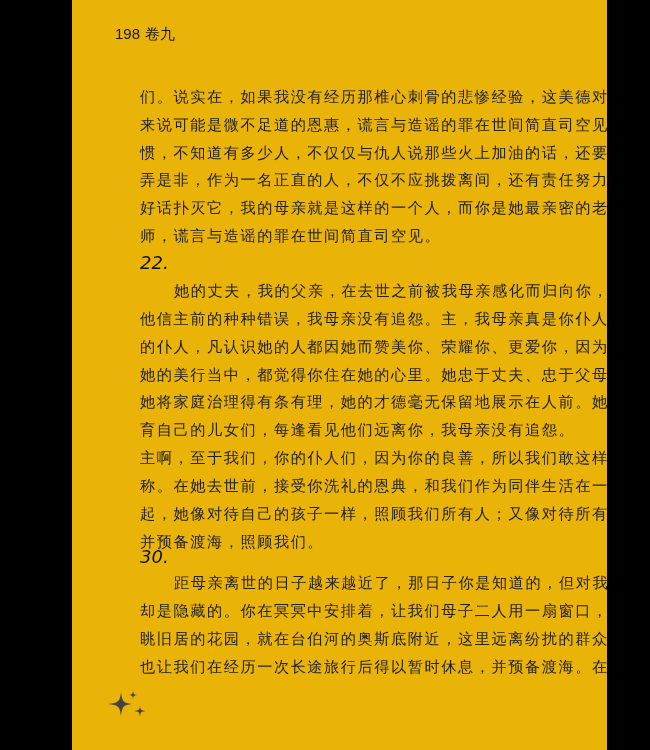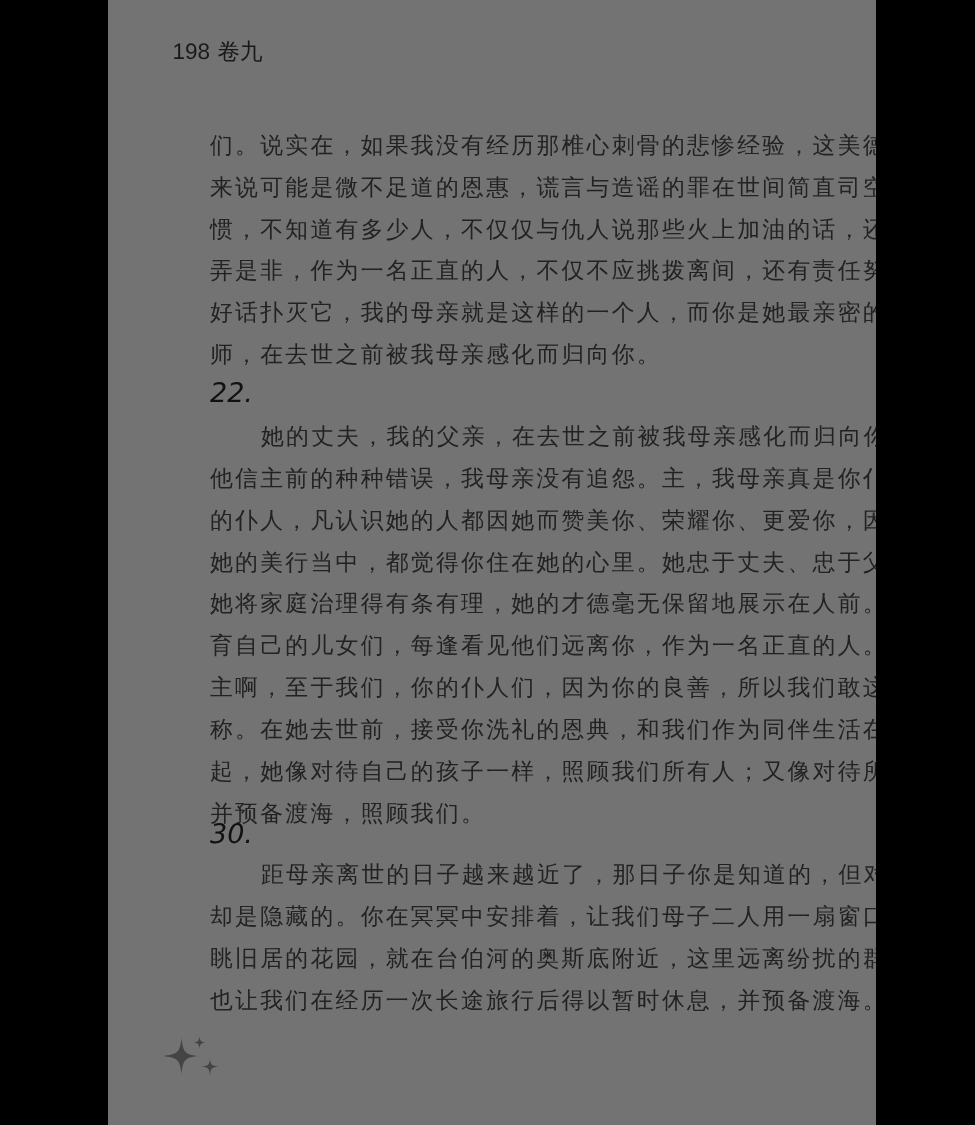--- a/index.html
+++ b/index.html
@@ -1,17 +1,17 @@
 <!DOCTYPE html>
 <html><head>
 <meta charset="utf-8">
 <style>
   html, body { margin:0; padding:0; }
   body { width:650px; height:750px; background:#000; position:relative; overflow:hidden; }
-  .page { position:absolute; left:72px; top:0; width:512px; height:750px; background:#737373; overflow:hidden; }
+  .page { position:absolute; left:72px; top:0; width:512px; height:750px; background:#eab308; overflow:hidden;padding-left:23px; }
   .running-head { position:absolute; left:43px; top:25px; font-family:"Liberation Sans", sans-serif; font-size:15px; color:#1a1a1a; white-space:nowrap; }
   .running-head .num { margin-right:5px; }
   .text { position:absolute; left:68px; width:373px; font-family:"DejaVu Serif", serif; font-size:15.2px; color:#222; }
   .line { position:absolute; left:0; height:20px; line-height:20px; white-space:nowrap; letter-spacing:1.55px; }
   .line.indent { left:34px; }
   .heading { position:absolute; left:68px; font-family:"DejaVu Sans", sans-serif; font-style:italic; font-size:18px; color:#111;text-align:right; }
   .sparkles { position:absolute; left:34px; top:688px; width:48px; height:36px; }
 </style>
 </head>
 <body>
@@ -20,31 +20,31 @@
   <div class="running-head">
     <span class="num">198</span><span>卷九</span>
   </div>
 
   <div class="text" style="top:0;">
     <div class="line" style="top:87px;">们。说实在，如果我没有经历那椎心刺骨的悲惨经验，这美德对我</div>
     <div class="line" style="top:115px;">来说可能是微不足道的恩惠，谎言与造谣的罪在世间简直司空见</div>
     <div class="line" style="top:143px;">惯，不知道有多少人，不仅仅与仇人说那些火上加油的话，还要搬</div>
     <div class="line" style="top:170px;">弄是非，作为一名正直的人，不仅不应挑拨离间，还有责任努力用</div>
     <div class="line" style="top:198px;">好话扑灭它，我的母亲就是这样的一个人，而你是她最亲密的老</div>
-    <div class="line" style="top:226px;">师，在去世之前被我母亲感化而归向你。</div>
+    <div class="line" style="top:226px;">师，谎言与造谣的罪在世间简直司空见。</div>
   </div>
 
   <div class="heading" style="top:252px;">22.</div>
   <div class="text" style="top:0;">
     <div class="line indent" style="top:281px;">她的丈夫，我的父亲，在去世之前被我母亲感化而归向你，在</div>
     <div class="line" style="top:309px;">他信主前的种种错误，我母亲没有追怨。主，我母亲真是你仆人中</div>
     <div class="line" style="top:337px;">的仆人，凡认识她的人都因她而赞美你、荣耀你、更爱你，因为从</div>
     <div class="line" style="top:365px;">她的美行当中，都觉得你住在她的心里。她忠于丈夫、忠于父母，</div>
     <div class="line" style="top:392px;">她将家庭治理得有条有理，她的才德毫无保留地展示在人前。她教</div>
-    <div class="line" style="top:420px;">育自己的儿女们，每逢看见他们远离你，作为一名正直的人。</div>
+    <div class="line" style="top:420px;">育自己的儿女们，每逢看见他们远离你，我母亲没有追怨。</div>
     <div class="line" style="top:448px;">主啊，至于我们，你的仆人们，因为你的良善，所以我们敢这样自</div>
     <div class="line" style="top:476px;">称。在她去世前，接受你洗礼的恩典，和我们作为同伴生活在一</div>
     <div class="line" style="top:504px;">起，她像对待自己的孩子一样，照顾我们所有人；又像对待所有人</div>
     <div class="line" style="top:532px;">并预备渡海，照顾我们。</div>
   </div>
 
   <div class="heading" style="top:546px;">30.</div>
   <div class="text" style="top:0;">
     <div class="line indent" style="top:573px;">距母亲离世的日子越来越近了，那日子你是知道的，但对我们</div>
     <div class="line" style="top:601px;">却是隐藏的。你在冥冥中安排着，让我们母子二人用一扇窗口，远</div>

